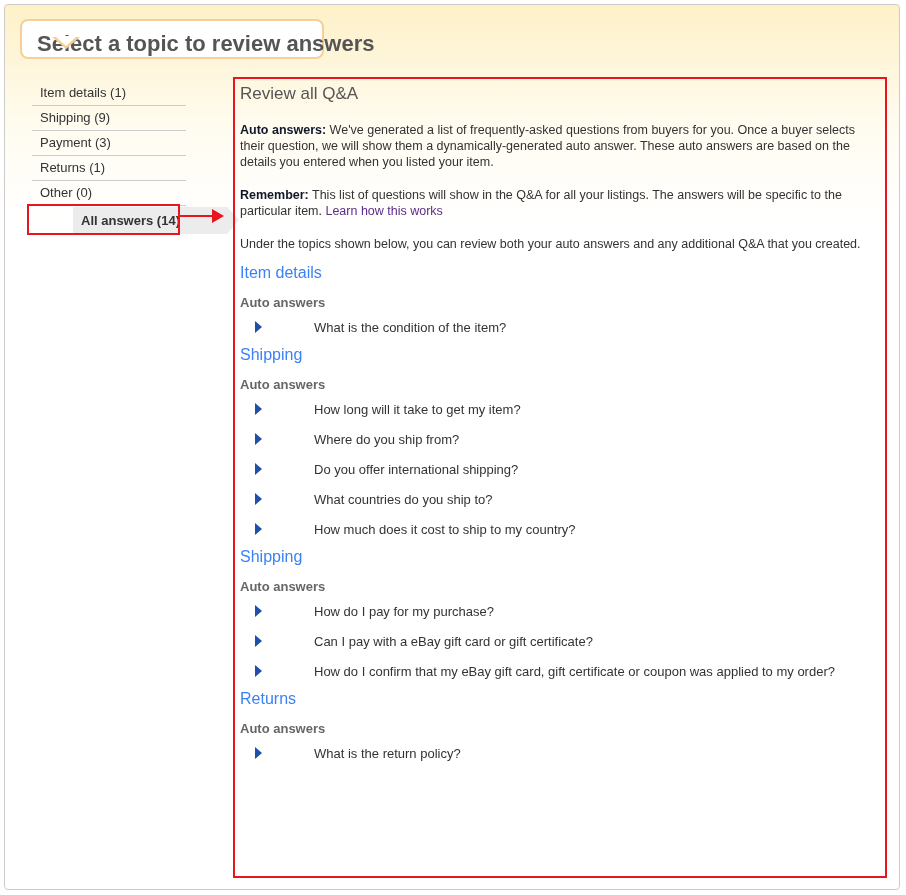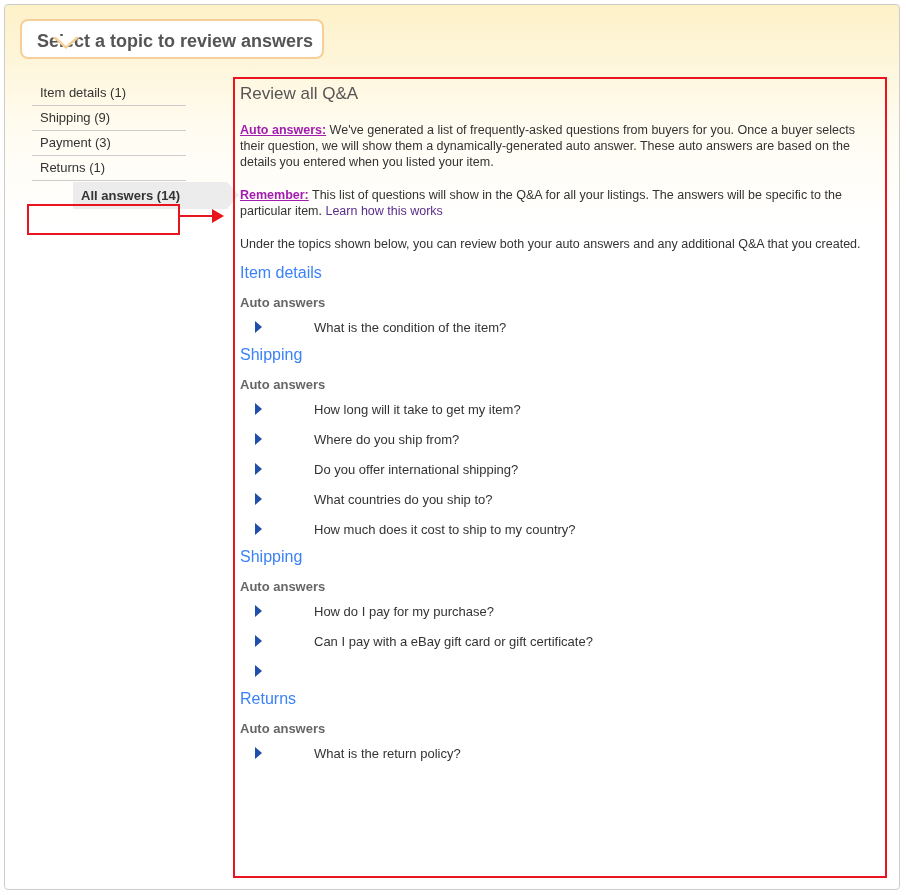--- a/index.html
+++ b/index.html
@@ -11,21 +11,21 @@
     position: absolute; left: 4px; top: 4px; width: 894px; height: 884px;
     border: 1px solid #cccccc; border-radius: 4px;
     background: linear-gradient(to bottom, #fdf1c7 0px, #fef6dc 60px, #fffcf2 130px, #ffffff 220px, #ffffff 100%);
   }
   .callout {
     position: absolute; left: 20px; top: 19px; width: 304px; height: 40px;
     background: #ffffff; border: 2px solid #f5cf97; border-radius: 8px;
     box-sizing: border-box;
   }
   .callout-text {
-    position: absolute; left: 15px; top: 10px; font-size: 18px; font-weight: bold; color: #555555;
+    position: absolute; left: 15px; top: 10px; font-size: 22px; font-weight: bold; color: #555555;
     white-space: nowrap;
   }
   .callout-tail {
     position: absolute; left: 52px; top: 37px; width: 0; height: 0;
     border-left: 14px solid transparent; border-right: 14px solid transparent;
     border-top: 12px solid #f5cf97;
   }
   .callout-tail-inner {
     position: absolute; left: 55px; top: 36px; width: 0; height: 0;
     border-left: 11px solid transparent; border-right: 11px solid transparent;
@@ -53,21 +53,21 @@
     position: absolute; left: 212px; top: 209px; width: 0; height: 0;
     border-top: 7px solid transparent; border-bottom: 7px solid transparent; border-left: 12px solid #e8141e;
   }
   .main {
     position: absolute; left: 233px; top: 77px; width: 654px; height: 801px;
     border: 2px solid #e8141e; box-sizing: border-box;
   }
   .main-inner { position: absolute; left: 5px; top: 4px; right: 8px; }
   .main-title { font-size: 17px; color: #555555; margin: 0 0 17px 0; line-height: 22px; }
   .para { font-size: 12.5px; line-height: 16px; color: #333333; margin: 0 0 17px 0; }
-  .para b { color: #a21caf; text-decoration: underline; }
+  .para b { color: #0f172a; }
   .link { color: #5a2d8c; text-decoration: none; cursor: pointer; }
   .sec-title { font-size: 16px; color: #3b82f6; line-height: 20px; margin: -6px 0 12px 0; }
   .auto-label { font-size: 13px; font-weight: bold; color: #666666; line-height: 16px; margin: 8px 0 10px 0; }
   .q-row { position: relative; height: 30px; font-size: 13px; color: #333333; }
   .q-row .tri {
     position: absolute; left: 15px; top: 0px; width: 0; height: 0;
     border-top: 6px solid transparent; border-bottom: 6px solid transparent; border-left: 7px solid #1f4fa8;
   }
   .q-row .qtext { position: absolute; left: 74px; top: 0px; line-height: 14px; white-space: nowrap; }
   .add-more { font-size: 13px; color: #555555; margin: 2px 0 0 15px; }
@@ -81,20 +81,21 @@
   <span class="callout-text">Select a topic to review answers</span>
 </div>
 <div class="callout-tail"></div>
 <div class="callout-tail-inner"></div>
 
 <div class="topics">
   <div class="topic">Item details (1)</div>
   <div class="topic">Shipping (9)</div>
   <div class="topic">Payment (3)</div>
   <div class="topic">Returns (1)</div>
+  <div class="topic">Other (0)</div>
   <div class="topic active">All answers (14)</div>
 </div>
 
 <div class="hl-box"></div>
 <div class="arrow-line"></div>
 <div class="arrow-head"></div>
 
 <div class="main">
   <div class="main-inner">
     <div class="main-title">Review all Q&amp;A</div>
@@ -149,20 +150,21 @@
       <div class="q-row">
         <span class="tri"></span>
         <span class="qtext">How do I pay for my purchase?</span>
       </div>
       <div class="q-row">
         <span class="tri"></span>
         <span class="qtext">Can I pay with a eBay gift card or gift certificate?</span>
       </div>
       <div class="q-row">
         <span class="tri"></span>
+        <span class="qtext">How do I confirm that my eBay gift card, gift certificate or coupon was applied to my order?</span>
       </div>
     </div>
 
     <div>
       <div class="sec-title">Returns</div>
       <div class="auto-label">Auto answers</div>
       <div class="q-row">
         <span class="tri"></span>
         <span class="qtext">What is the return policy?</span>
       </div>

